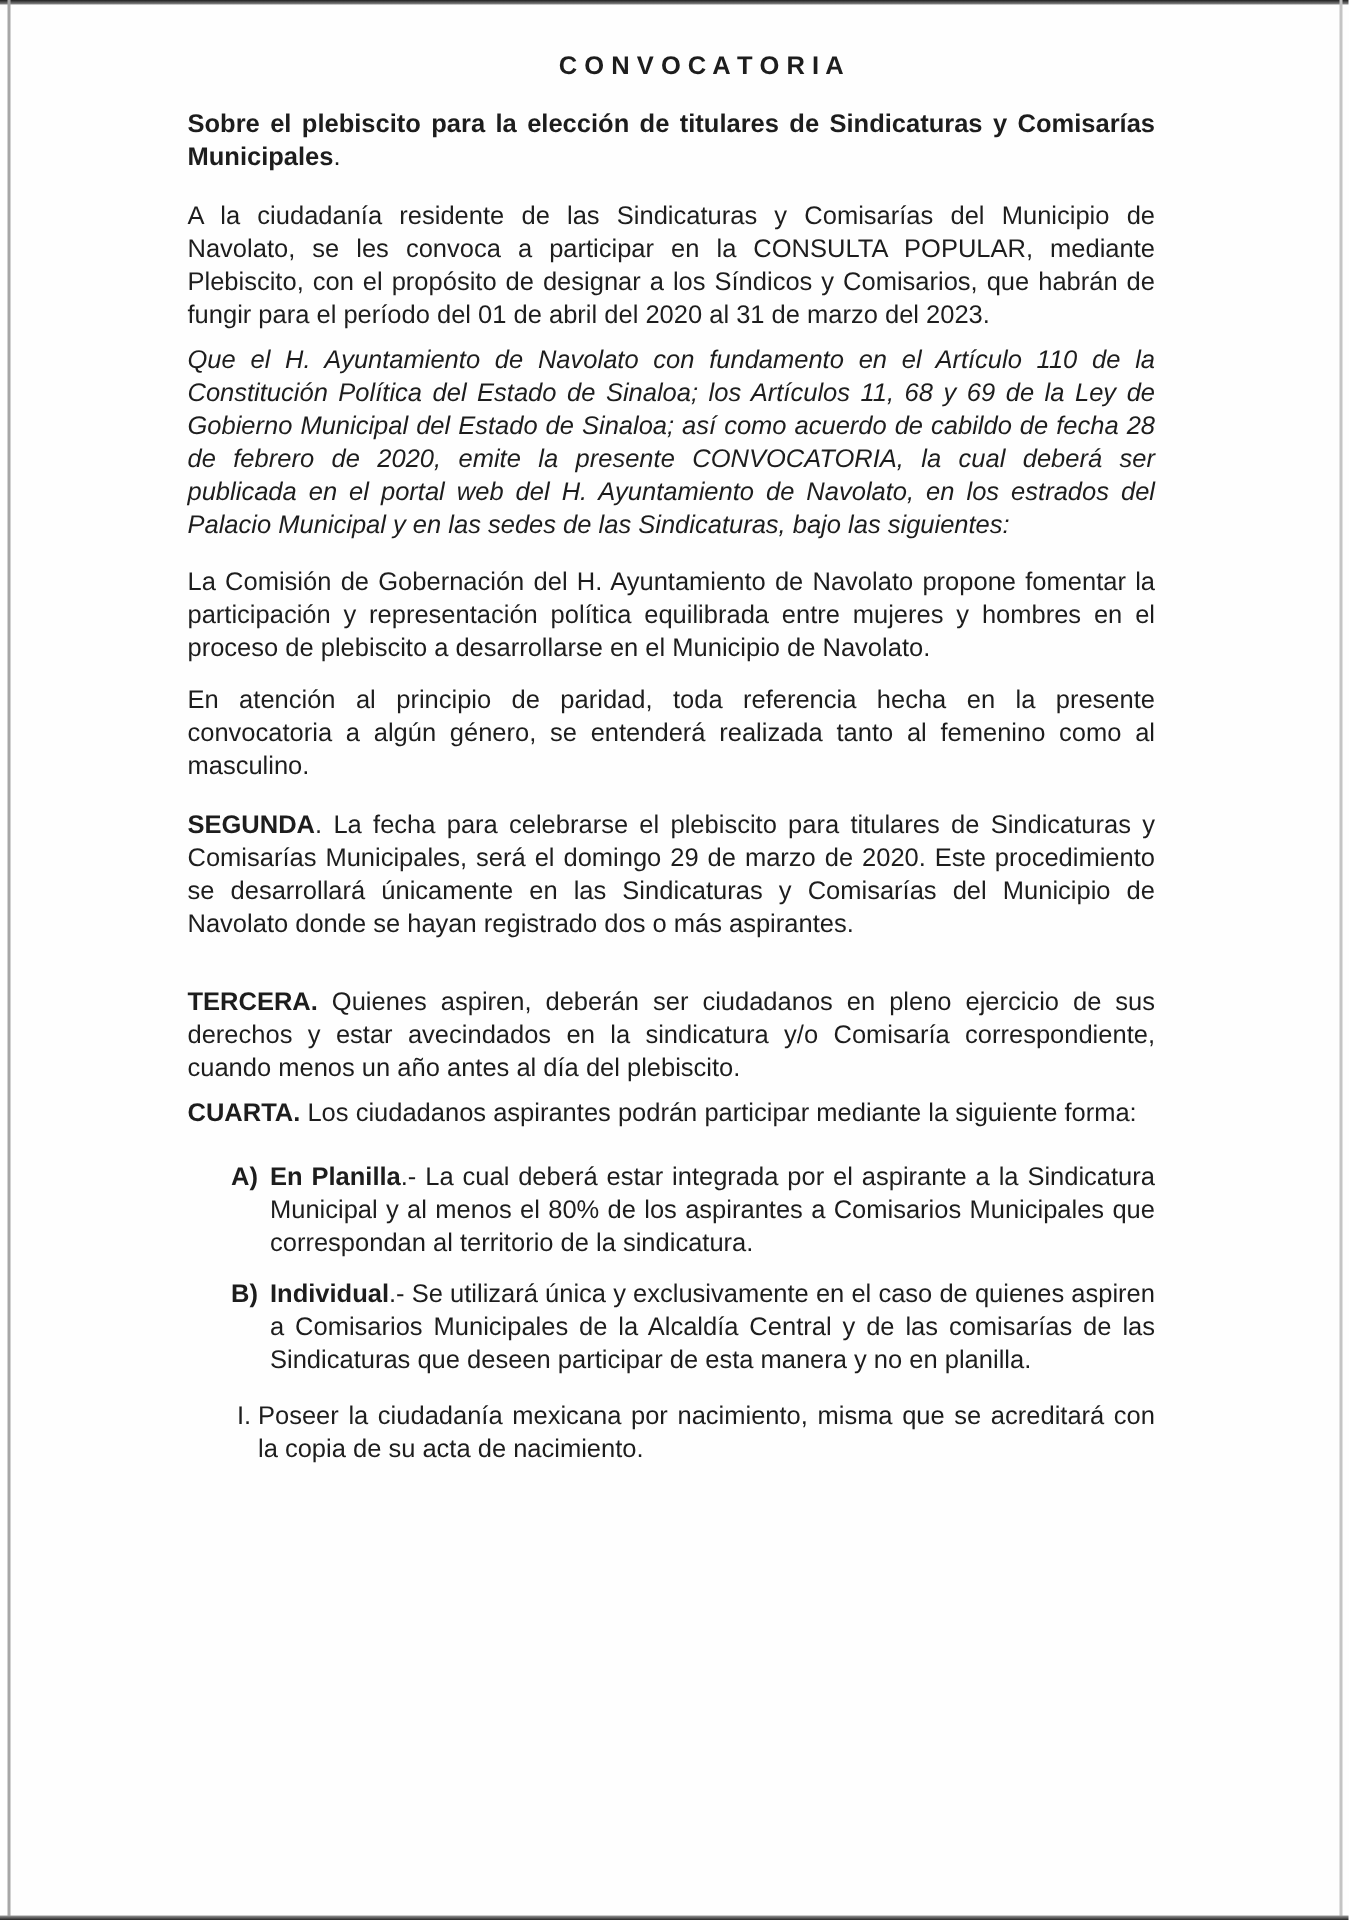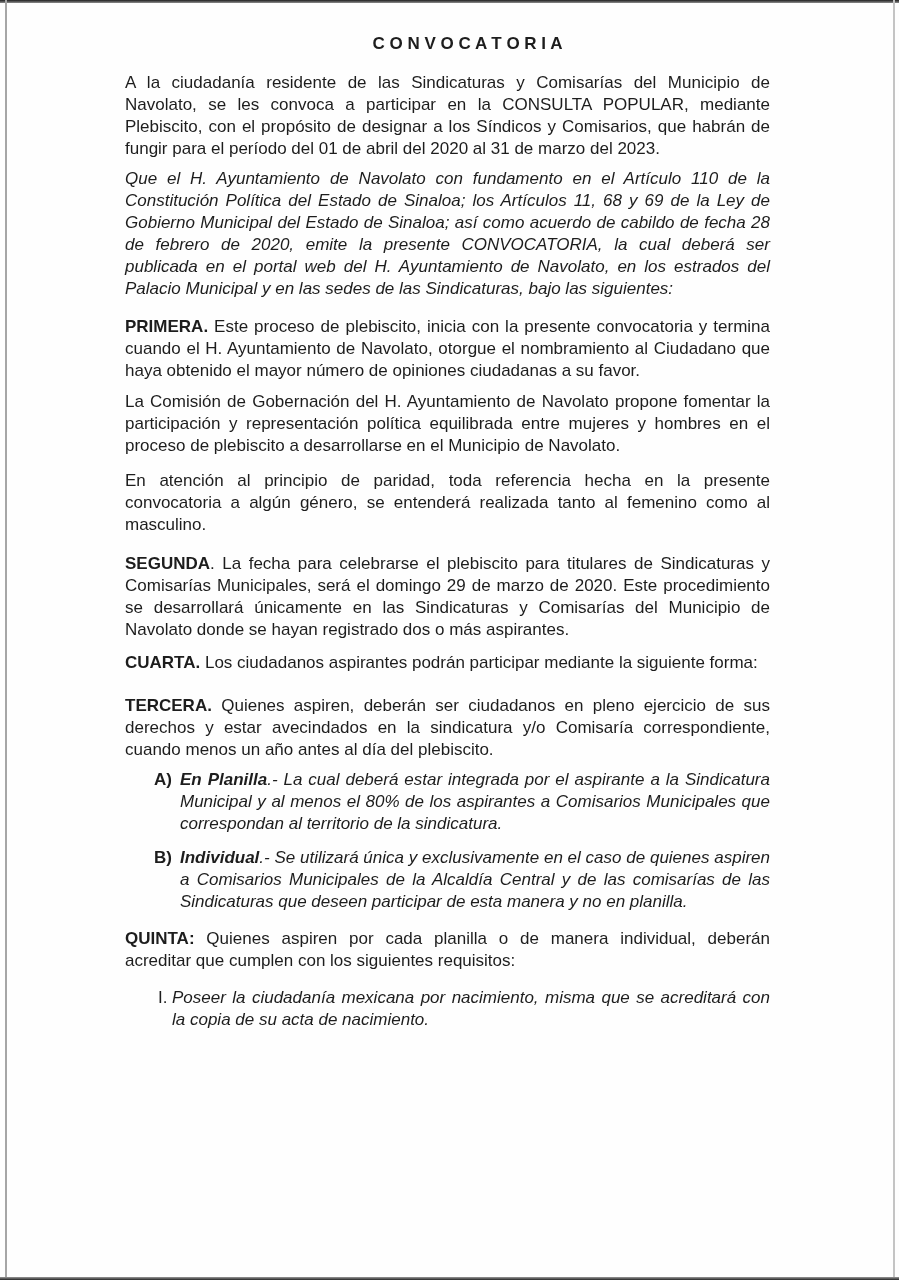--- a/index.html
+++ b/index.html
@@ -60,31 +60,30 @@
     text-align: justify;
   }
   .para b, .subtitle b { font-weight: bold; }
   .subtitle   { font-weight: bold; margin-bottom: 17px; }
   .subtitle .tail { font-weight: normal; }
   .mb-intro    { margin-bottom: 8px;  }
   .mb-consid   { margin-bottom: 16px; font-style: italic; }
   .mb-primera  { margin-bottom: 9px;  }
   .mb-paridad  { margin-bottom: 17px; }
   .mb-comision { margin-bottom: 13px; }
-  .mb-segunda  { margin-bottom: 11px; }
+  .mb-segunda  { margin-bottom: 30px; }
   .mb-tercera  { margin-bottom: 8px;  }
   .mb-cuarta   { margin-bottom: 21px; }
   .list-item {
     display: flex;
     align-items: flex-start;
   }
   .list-item .item-text {
     flex: 1;
     text-align: justify;
-    font-style: italic;
   }
   .item-ab { margin-left: 29px; }
   .item-ab .marker {
     font-weight: bold;
     width: 26px;
     flex: 0 0 26px;
   }
   .item-ab.mb-a { margin-bottom: 12px; }
   .item-ab.mb-b { margin-bottom: 15px; }
   .mb-quinta { margin-bottom: 15px; }
@@ -101,50 +100,49 @@
 <div class="page">
   <div class="edge-top"></div>
   <div class="edge-left"></div>
   <div class="edge-right"></div>
   <div class="edge-bottom"></div>
 
   <div class="content">
 
     <h1 class="heading h-conv">C O N V O C A T O R I A</h1>
 
+    <p class="para subtitle"><b>Sobre el plebiscito para la elección de titulares de Sindicaturas y Comisarías Municipales</b><span class="tail">.</span></p>
 
     <p class="para mb-intro">A la ciudadanía residente de las Sindicaturas y Comisarías del Municipio de Navolato, se les convoca a participar en la CONSULTA POPULAR, mediante Plebiscito, con el propósito de designar a los Síndicos y Comisarios, que habrán de fungir para el período del 01 de abril del 2020 al 31 de marzo del 2023.</p>
 
 
     <p class="para mb-consid">Que el H. Ayuntamiento de Navolato con fundamento en el Artículo 110 de la Constitución Política del Estado de Sinaloa; los Artículos 11, 68 y 69 de la Ley de Gobierno Municipal del Estado de Sinaloa; así como acuerdo de cabildo de fecha 28 de febrero de 2020, emite la presente CONVOCATORIA, la cual deberá ser publicada en el portal web del H. Ayuntamiento de Navolato, en los estrados del Palacio Municipal y en las sedes de las Sindicaturas, bajo las siguientes:</p>
 
 
-    <p class="para mb-primera"><b>PRIMERA.</b><span> Este proceso de plebiscito, inicia con la presente convocatoria y termina cuando el H. Ayuntamiento de Navolato, otorgue el nombramiento al Ciudadano que haya obtenido el mayor número de opiniones ciudadanas a su favor.</span></p>
 
     <p class="para mb-comision">La Comisión de Gobernación del H. Ayuntamiento de Navolato propone fomentar la participación y representación política equilibrada entre mujeres y hombres en el proceso de plebiscito a desarrollarse en el Municipio de Navolato.</p>
 
     <p class="para mb-paridad">En atención al principio de paridad, toda referencia hecha en la presente convocatoria a algún género, se entenderá realizada tanto al femenino como al masculino.</p>
 
     <p class="para mb-segunda"><b>SEGUNDA</b><span>. La fecha para celebrarse el plebiscito para titulares de Sindicaturas y Comisarías Municipales, será el domingo 29 de marzo de 2020. Este procedimiento se desarrollará únicamente en las Sindicaturas y Comisarías del Municipio de Navolato donde se hayan registrado dos o más aspirantes.</span></p>
 
+    <p class="para mb-tercera"><b>TERCERA.</b><span> Quienes aspiren, deberán ser ciudadanos en pleno ejercicio de sus derechos y estar avecindados en la sindicatura y/o Comisaría correspondiente, cuando menos un año antes al día del plebiscito.</span></p>
+
     <p class="para mb-cuarta"><b>CUARTA.</b><span> Los ciudadanos aspirantes podrán participar mediante la siguiente forma:</span></p>
-
-    <p class="para mb-tercera"><b>TERCERA.</b><span> Quienes aspiren, deberán ser ciudadanos en pleno ejercicio de sus derechos y estar avecindados en la sindicatura y/o Comisaría correspondiente, cuando menos un año antes al día del plebiscito.</span></p>
 
     <div class="list-item item-ab mb-a">
       <span class="marker">A)</span>
       <span class="item-text"><b>En Planilla</b><span>.- La cual deberá estar integrada por el aspirante a la Sindicatura Municipal y al menos el 80% de los aspirantes a Comisarios Municipales que correspondan al territorio de la sindicatura.</span></span>
     </div>
 
     <div class="list-item item-ab mb-b">
       <span class="marker">B)</span>
       <span class="item-text"><b>Individual</b><span>.- Se utilizará única y exclusivamente en el caso de quienes aspiren a Comisarios Municipales de la Alcaldía Central y de las comisarías de las Sindicaturas que deseen participar de esta manera y no en planilla.</span></span>
     </div>
 
-    <p class="para mb-quinta"><b>QUINTA:</b><span> Quienes aspiren por cada planilla o de manera individual, deberán acreditar que cumplen con los siguientes requisitos:</span></p>
 
     <div class="list-item item-roman">
       <span class="marker">I.</span>
       <span class="item-text">Poseer la ciudadanía mexicana por nacimiento, misma que se acreditará con la copia de su acta de nacimiento.</span>
     </div>
 
   </div>
 </div>
 
 </body></html>

